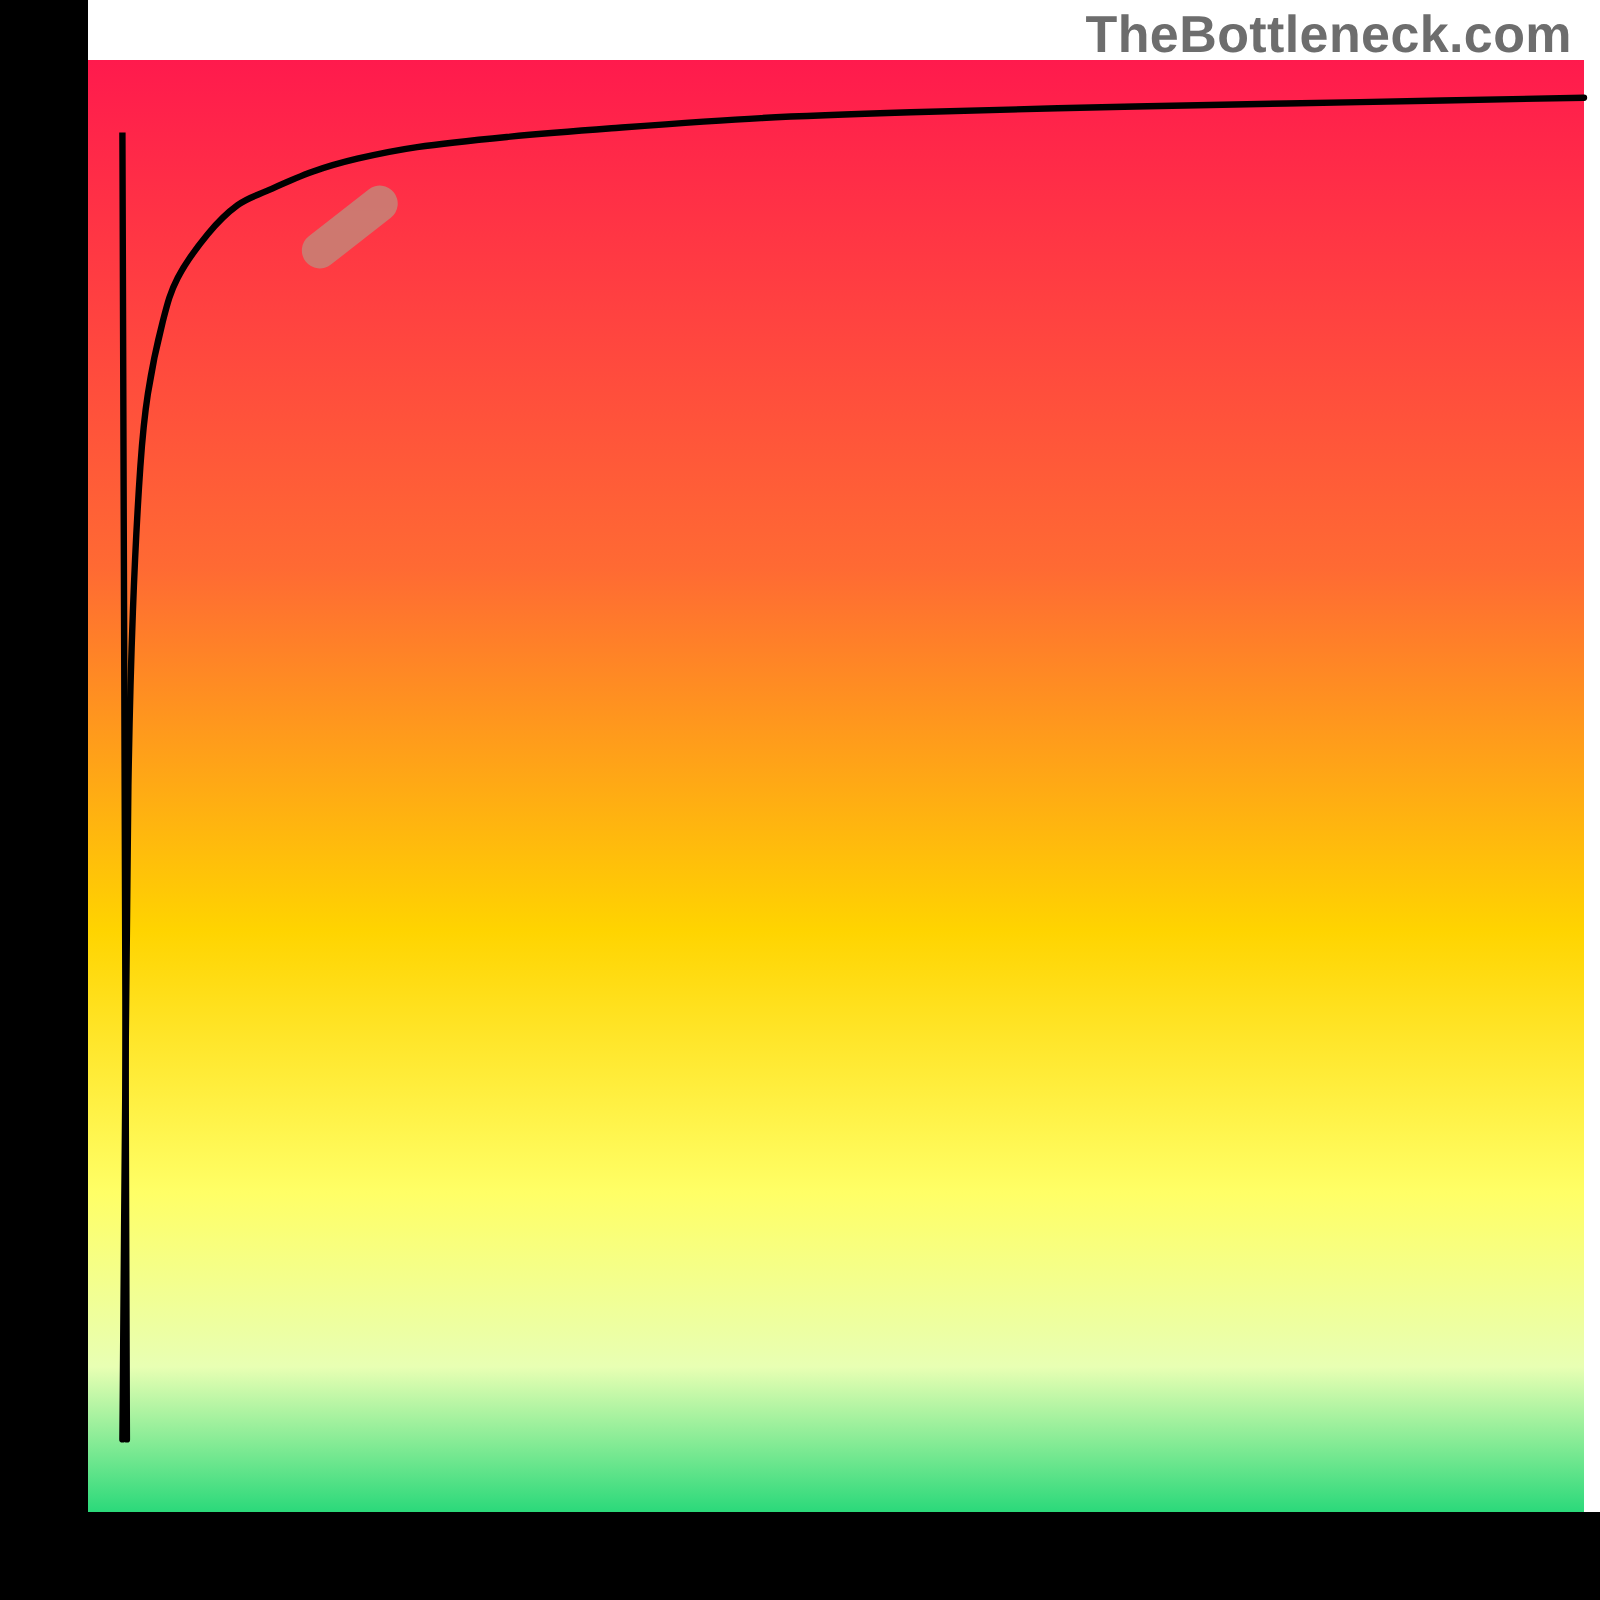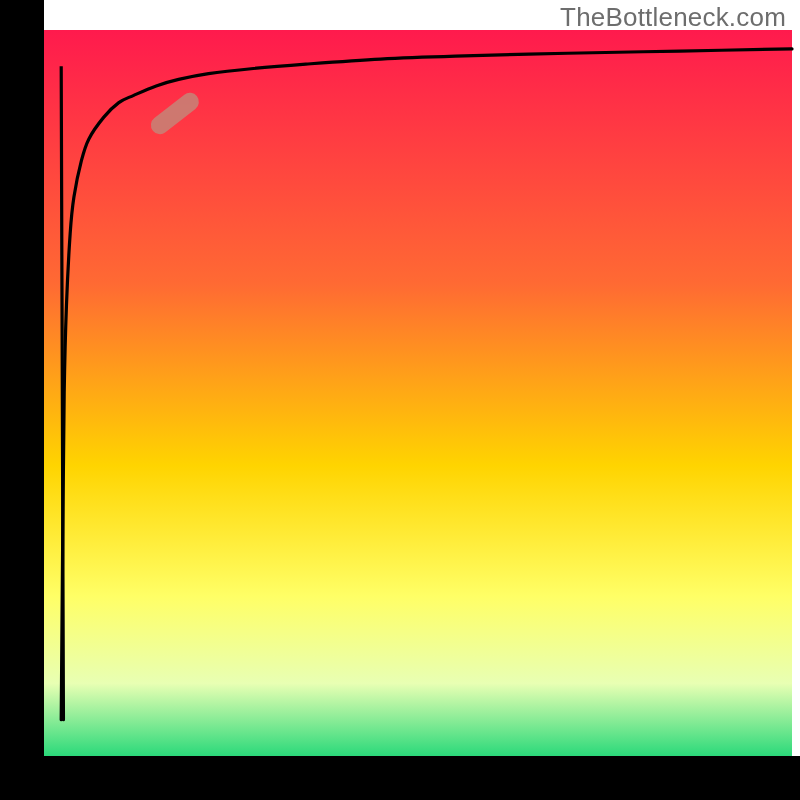--- a/index.html
+++ b/index.html
@@ -14,21 +14,21 @@
   .chart-container {
     position: relative;
     width: 800px;
     height: 800px;
   }
   .watermark {
     position: absolute;
     top: 2px;
     right: 14px;
     font-size: 26px;
-    font-weight: 400;
+    font-weight: 700;
     color: #6d6d6d;
     letter-spacing: 0.2px;
     z-index: 3;
     margin-left: 33px;
   }
   svg {
     position: absolute;
     top: 0;
     left: 0;
   }

